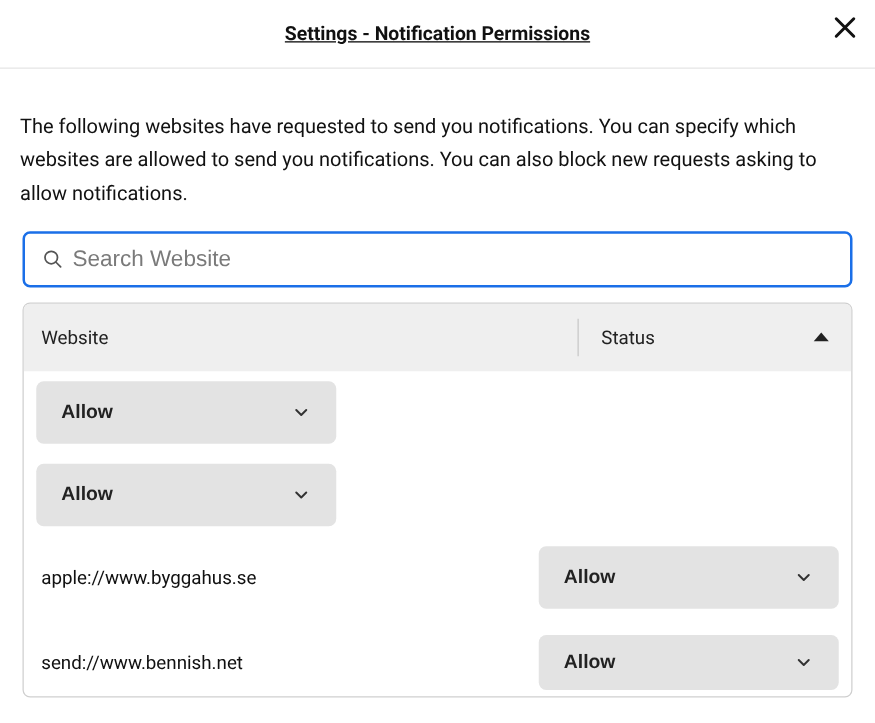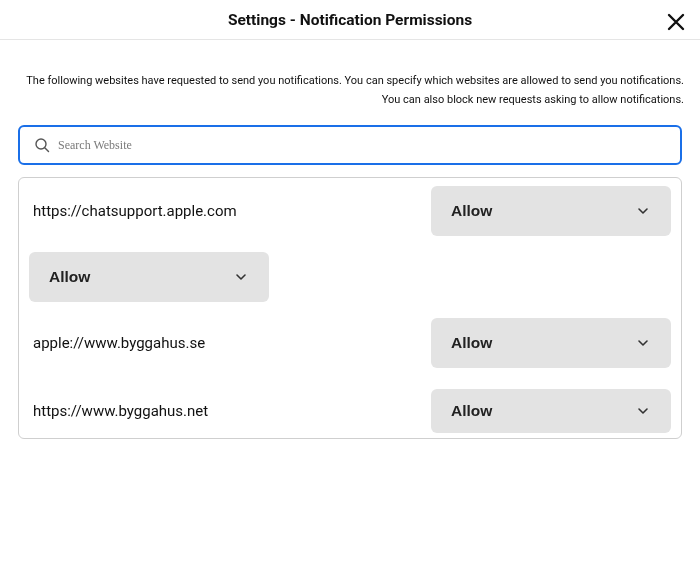--- a/index.html
+++ b/index.html
@@ -7,23 +7,24 @@
       width: 700px;
       height: 578px;
       font-family: -apple-system, BlinkMacSystemFont, "Segoe UI", Roboto, Arial, sans-serif;
       background: #fff;
       overflow: hidden;
     }
     .header {
       display: flex;
       align-items: center;
       justify-content: center;
-      height: 40px;
+      height: 55px;
       border-bottom: 1px solid #e5e5e5;
       position: relative;
+      text-decoration: underline;
     }
     .header-title {
       font-weight: 700;
       font-size: 15.5px;
       color: #111;
     }
     .close-btn {
       position: absolute;
       right: 12px;
       top: 10px;
@@ -33,44 +34,42 @@
       display: flex;
       align-items: center;
       justify-content: center;
       background: none;
       border: none;
     }
     .content {
       padding: 32px 16px 0 16px;
     }
     .description {
-      font-size: 11px;
+      font-size: 16px;
       line-height: 1.7;
       color: #111;
       margin-bottom: 16px;
-      text-align: right;
     }
     .search-wrap {
       border: 2px solid #1a6fe8;
       border-radius: 6px;
       padding: 10px 14px;
       display: flex;
       align-items: center;
       gap: 8px;
       margin: 0 2px 12px 2px;
     }
     .search-wrap svg { flex-shrink: 0; }
     .search-input {
       flex: 1;
       border: none;
       outline: none;
-      font-size: 12px;
+      font-size: 18px;
       background: transparent;
       color: #111;
-      font-family: Liberation Serif, serif;
     }
     .search-input::placeholder { color: #7a7a7a; }
     .table {
       border: 1px solid #cfcfcf;
       border-radius: 6px;
       overflow: hidden;
       margin: 0 2px;
     }
     .thead {
       display: flex;
@@ -161,23 +160,32 @@
 
   <div class="search-wrap">
     <svg width="16" height="16" viewBox="0 0 16 16">
       <circle cx="7" cy="7" r="5" stroke="#555" stroke-width="1.4" fill="none"></circle>
       <line x1="11" y1="11" x2="14.5" y2="14.5" stroke="#555" stroke-width="1.4" stroke-linecap="round"></line>
     </svg>
     <input class="search-input" type="text" autofocus="" placeholder="Search Website" value="" style="">
   </div>
 
   <div class="table">
+    <div class="thead">
+      <div class="th th-website">
+        <span>Website</span>
+      </div>
+      <div class="th-divider"></div>
+      <div class="th th-status">
+        <span>Status</span>
+        <span class="sort-triangle"></span>
+      </div>
+    </div>
     <div class="tbody">
       <div class="row">
-        <div class="cell-site">https://chatsupport.apple.com</div>
         <div class="cell-status">
           <button class="status-btn">
             <span>Allow</span>
             <span class="chevron">
               <svg width="14" height="14" viewBox="0 0 14 14">
                   <path d="M3 5 L7 9 L11 5" stroke="#333" stroke-width="1.6" fill="none" stroke-linecap="round" stroke-linejoin="round"></path>
                 </svg>
             </span>
           </button>
         </div>
@@ -201,21 +209,21 @@
             <span>Allow</span>
             <span class="chevron">
               <svg width="14" height="14" viewBox="0 0 14 14">
                   <path d="M3 5 L7 9 L11 5" stroke="#333" stroke-width="1.6" fill="none" stroke-linecap="round" stroke-linejoin="round"></path>
                 </svg>
             </span>
           </button>
         </div>
       </div>
       <div class="row">
-        <div class="cell-site">https://www.byggahus.net</div>
+        <div class="cell-site">send://www.bennish.net</div>
         <div class="cell-status">
           <button class="status-btn">
             <span>Allow</span>
             <span class="chevron">
               <svg width="14" height="14" viewBox="0 0 14 14">
                   <path d="M3 5 L7 9 L11 5" stroke="#333" stroke-width="1.6" fill="none" stroke-linecap="round" stroke-linejoin="round"></path>
                 </svg>
             </span>
           </button>
         </div>

